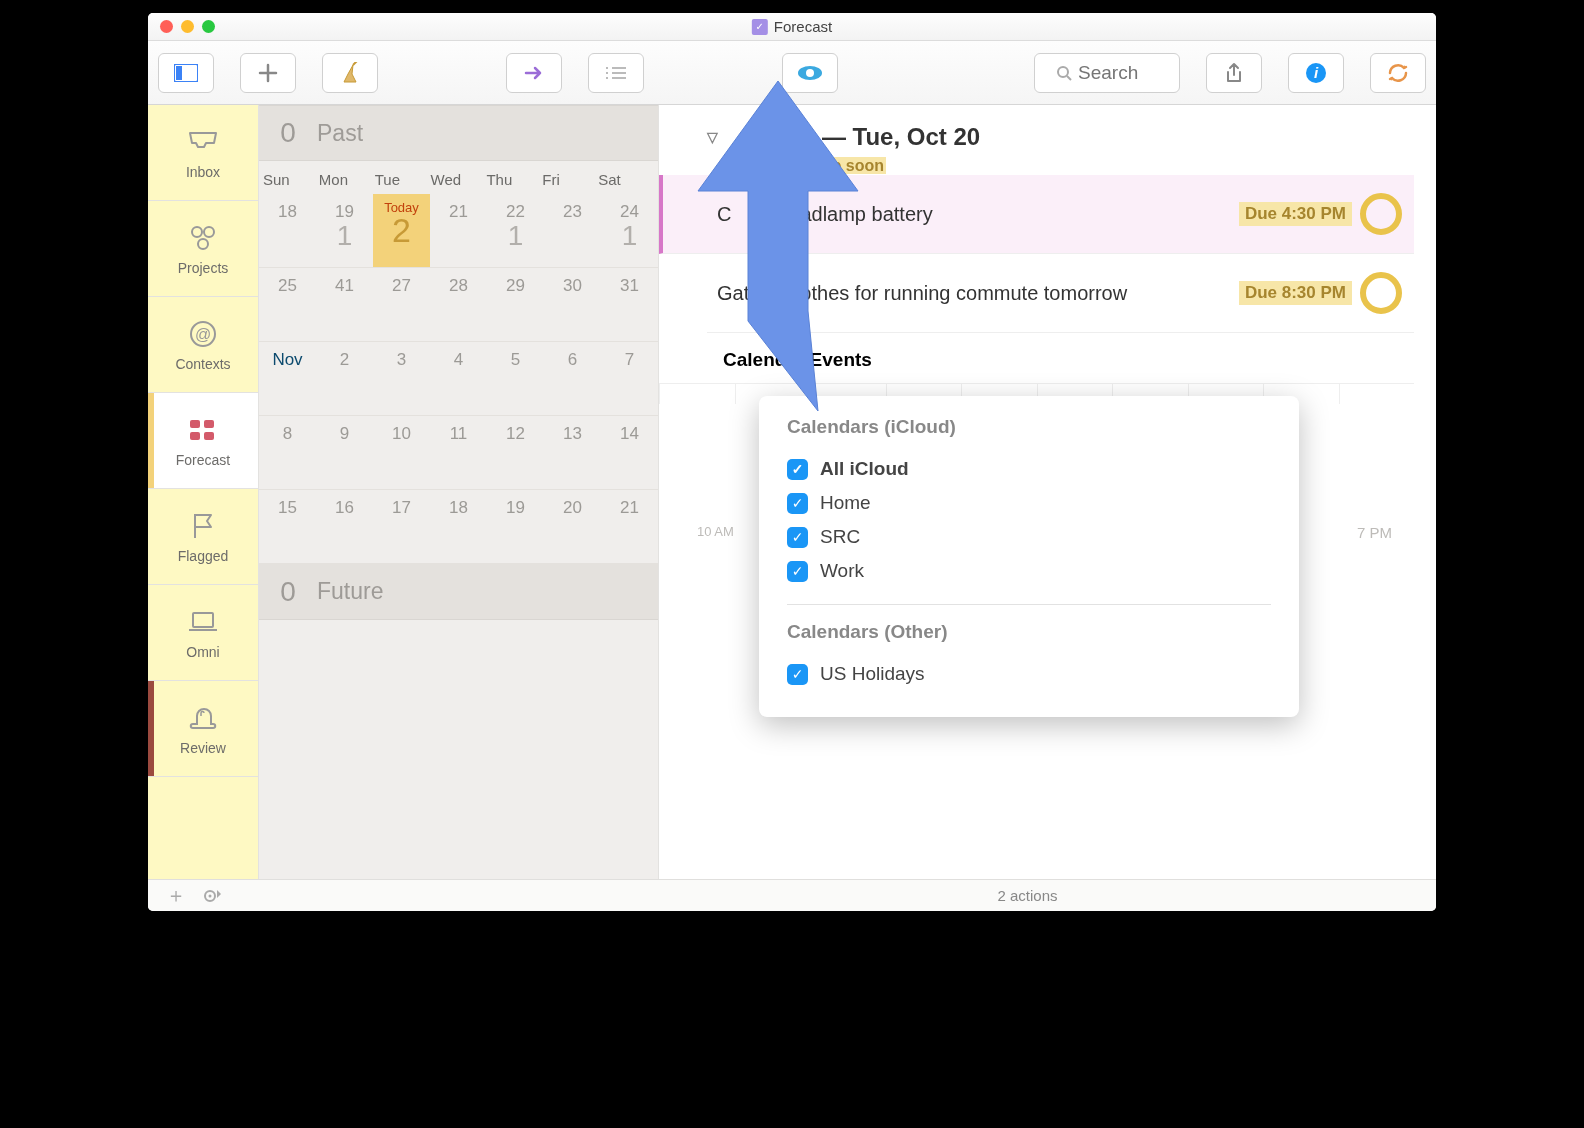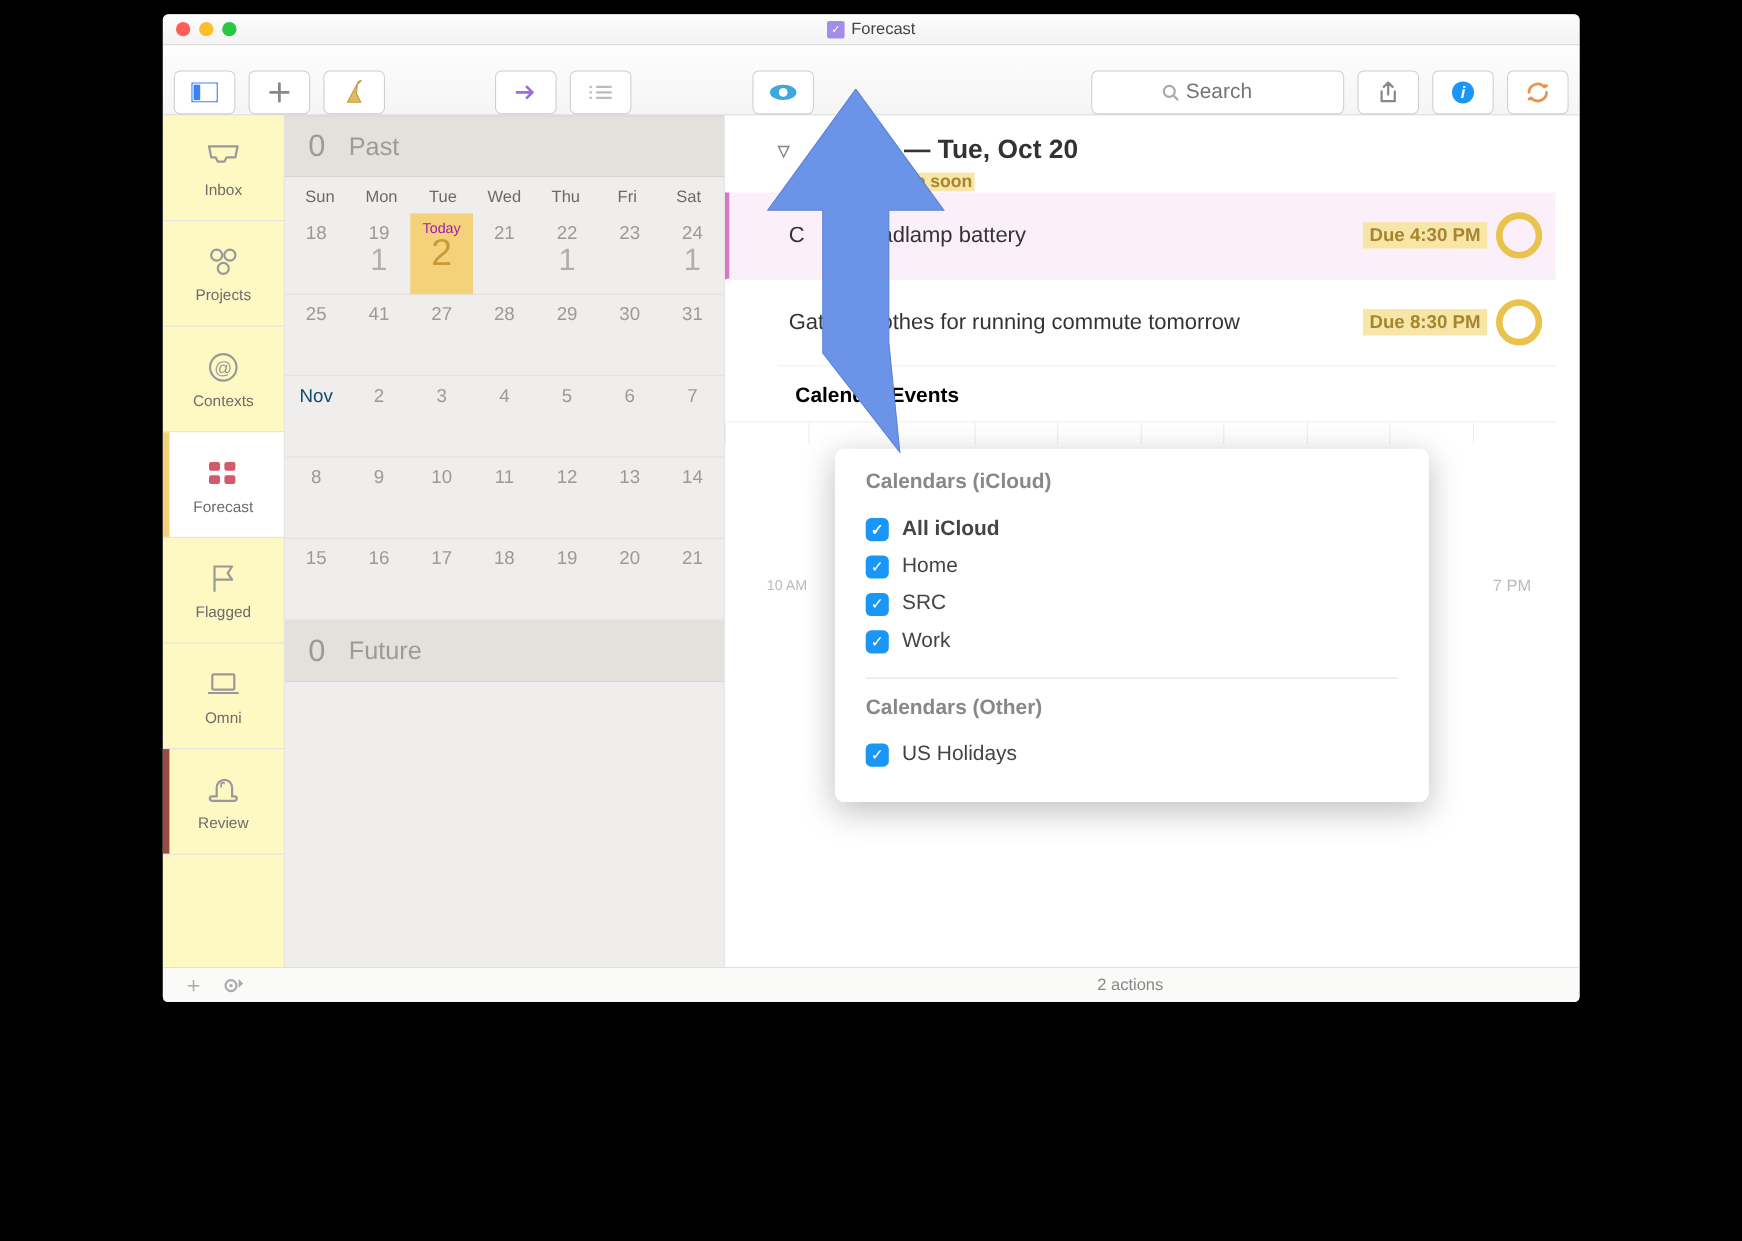--- a/index.html
+++ b/index.html
@@ -6,65 +6,65 @@
 body{background:#000;display:flex;justify-content:center;align-items:flex-start;padding:10px}
 .window{width:1294px;height:904px;background:#f9f8f7;border-radius:8px;overflow:hidden;position:relative;border:3px solid #000;box-shadow:0 0 0 1px rgba(0,0,0,.3)}
 .titlebar{height:28px;display:flex;align-items:center;position:relative;background:linear-gradient(#fdfdfd,#f3f3f3);border-bottom:1px solid #dcdcdc}
 .traffic{display:flex;gap:8px;padding-left:12px;align-items:center}
 .dot{width:13px;height:13px;border-radius:50%}
 .dot.red{background:#ff5f57}
 .dot.yellow{background:#febc2e}
 .dot.green{background:#28c840}
 .title-center{position:absolute;left:50%;transform:translateX(-50%);display:flex;align-items:center;gap:6px;font-size:15px;color:#444}
 .title-icon{width:16px;height:16px;background:#a48fe6;border-radius:2px;display:flex;align-items:center;justify-content:center;color:#fff;font-size:10px}
-.toolbar{height:64px;display:flex;align-items:flex-end;padding:0 10px;gap:12px;background:linear-gradient(#fdfdfd,#f5f5f5);border-bottom:1px solid #d6d6d6}
+.toolbar{height:64px;display:flex;align-items:center;padding:0 10px;gap:26px;background:linear-gradient(#fdfdfd,#f5f5f5);border-bottom:1px solid #d6d6d6}
 .tbtn{height:40px;min-width:56px;border:1px solid #d0d0d0;border-radius:6px;background:#fff;display:flex;align-items:center;justify-content:center;font-size:20px;color:#666;cursor:pointer}
 .tbtn.small{min-width:56px}
 .tspacer{flex:0 0 76px}
 .search{flex:1;max-width:330px;height:40px;border:1px solid #d0d0d0;border-radius:6px;background:#fff;display:flex;align-items:center;justify-content:center;gap:6px;color:#999;font-size:19px}
 .search input{border:none;outline:none;font-size:19px;width:80px;background:transparent}
 .mainrow{display:flex;height:calc(100% - 92px - 32px)}
 .sidebar{width:111px;background:#fef9c3;border-right:1px solid #e3e2e0;display:flex;flex-direction:column}
 .sbitem{height:96px;display:flex;flex-direction:column;align-items:center;justify-content:center;gap:6px;font-size:14px;color:#6d6c6a;border-bottom:1px solid #e3e2e0;position:relative;cursor:pointer}
 .sbitem.selected{background:#fff}
 .sbitem.selected::before{content:"";position:absolute;left:0;top:0;bottom:0;width:6px;background:#f3d27a}
 .sbitem .ico{height:32px;display:flex;align-items:center;justify-content:center;color:#8a8987}
 .sbitem.rev::before{content:"";position:absolute;left:0;top:0;bottom:0;width:6px;background:#9b4a3f}
 .midcol{width:400px;background:#f0eeec;border-right:1px solid #e3e2e0;display:flex;flex-direction:column}
 .pastrow,.futurerow{height:56px;display:flex;align-items:center;background:#e4e1dd;border-bottom:1px solid #d9d6d2}
 .pastrow{border-top:1px solid #d9d6d2}
 .countcell{width:58px;text-align:center;font-size:28px;color:#9e9b97}
 .labelcell{font-size:23px;color:#9e9b97}
-.calhead{display:grid;grid-template-columns:repeat(7,1fr);text-align:center;font-size:15px;color:#6b6a68;padding:10px 4px 6px}
+.calhead{display:grid;grid-template-columns:repeat(7,1fr);font-size:15px;color:#6b6a68;padding:10px 4px 6px}
 .calgrid{display:grid;grid-template-columns:repeat(7,1fr);grid-auto-rows:74px}
 .daycell{border-bottom:1px solid #e4e1dd;display:flex;flex-direction:column;align-items:center;justify-content:flex-start;padding-top:6px;font-size:17px;color:#9c9a96;position:relative}
 .daycell .daynum{margin-top:2px}
 .daycell .count{font-size:28px;color:#b2afab;margin-top:-2px}
 .daycell.today{background:#f3d27a;color:#c79a36}
-.daycell.today .tlabel{font-size:13px;color:#a21caf}
+.daycell.today .tlabel{font-size:13px;color:#c2410c}
 .daycell.today .daynum{font-size:34px;color:#c79a36;margin-top:-4px;font-weight:300}
 .daycell.monthstart{color:#0c4a6e}
 .content{flex:1;background:#fff;position:relative;overflow:hidden}
 .content-inner{padding:18px 22px 0 48px;position:relative;height:100%}
 .heading{display:flex;align-items:center;gap:12px;font-size:24px;font-weight:700;color:#333}
 .disclosure{color:#888;font-size:14px}
 .subline{margin-top:6px;font-size:16px;color:#888;padding-left:4px}
 .duesoon{background:#f7e6a8;color:#a6852e;padding:0 2px;font-weight:600}
 .task{display:flex;align-items:center;padding:18px 12px 18px 10px;border-bottom:1px solid #eee;position:relative}
 .task.first{background:#fbeff9;border-left:4px solid #d777c8;margin-left:-48px;padding-left:54px}
 .task .ttext{font-size:20px;color:#333;flex:1}
 .task .duel{background:#f7e6a8;color:#a6852e;font-size:17px;font-weight:600;padding:2px 6px;margin-right:8px}
 .circle{width:42px;height:42px;border:6px solid #e9c34b;border-radius:50%}
 .secheader{font-weight:700;font-size:19px;padding:16px 0 12px 16px;border-bottom:1px solid #eee;margin-left:-48px;padding-left:64px}
 .timeline{position:relative;height:180px;margin-left:-48px}
 .tlabel-left{position:absolute;left:38px;top:140px;font-size:13px;color:#bdbbb8}
 .tlabel-right{position:absolute;right:22px;top:140px;font-size:15px;color:#bdbbb8}
 .ticks{position:absolute;left:0;right:0;top:0;height:140px;display:flex}
 .ticks div{flex:1;border-left:1px solid #eee;height:20px;margin-top:0}
-.popover{position:absolute;left:100px;top:24px;width:540px;background:#fff;border-radius:8px;box-shadow:0 8px 30px rgba(0,0,0,.25);padding:20px 28px 26px}
+.popover{position:absolute;left:100px;top:12px;width:540px;background:#fff;border-radius:8px;box-shadow:0 8px 30px rgba(0,0,0,.25);padding:20px 28px 26px}
 .popover h4{font-size:19px;font-weight:700;color:#888;margin-bottom:14px}
 .checkline{display:flex;align-items:center;gap:12px;font-size:19px;color:#444;padding:6px 0}
 .checkline.bold{font-weight:700}
 .chk{width:21px;height:21px;border-radius:5px;background:#1a96f6;display:flex;align-items:center;justify-content:center;color:#fff;font-size:14px;flex-shrink:0}
 .popover hr{border:none;border-top:1px solid #e2e2e2;margin:16px 0}
 .statusbar{height:32px;border-top:1px solid #e0dfdd;background:#fafaf9;display:flex;align-items:center;font-size:15px;color:#888}
 .statusbar .left{width:511px;display:flex;align-items:center;gap:16px;padding-left:18px;color:#aaa}
 .statusbar .center{flex:1;text-align:center}
 .arrow-overlay{position:absolute;left:540px;top:68px;width:180px;height:340px;pointer-events:none;z-index:50}
 

